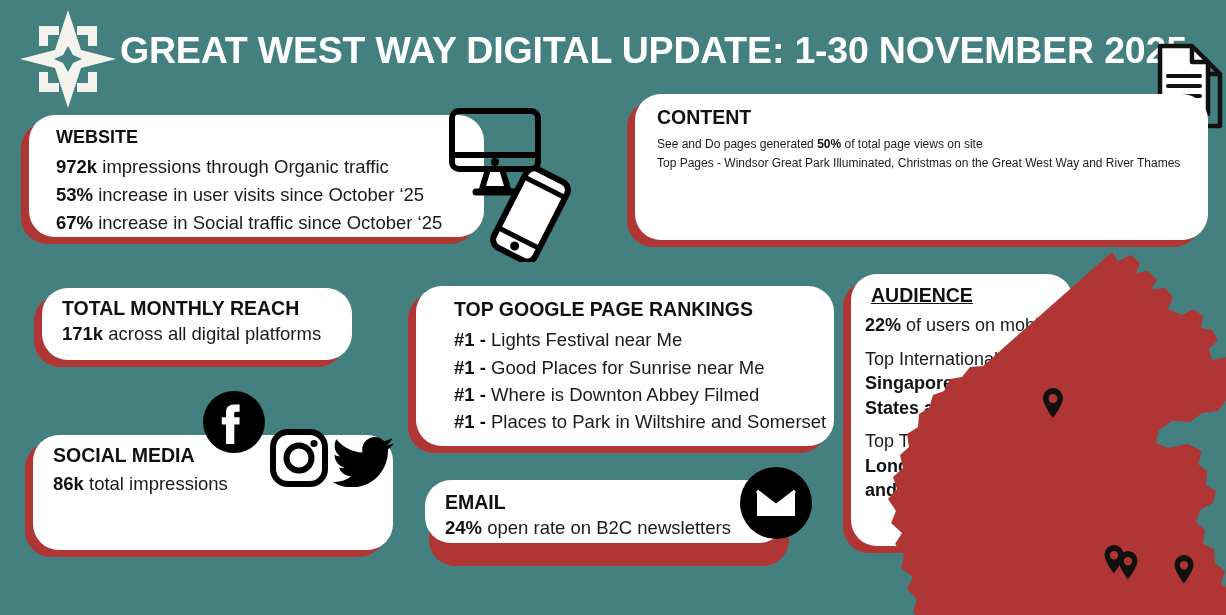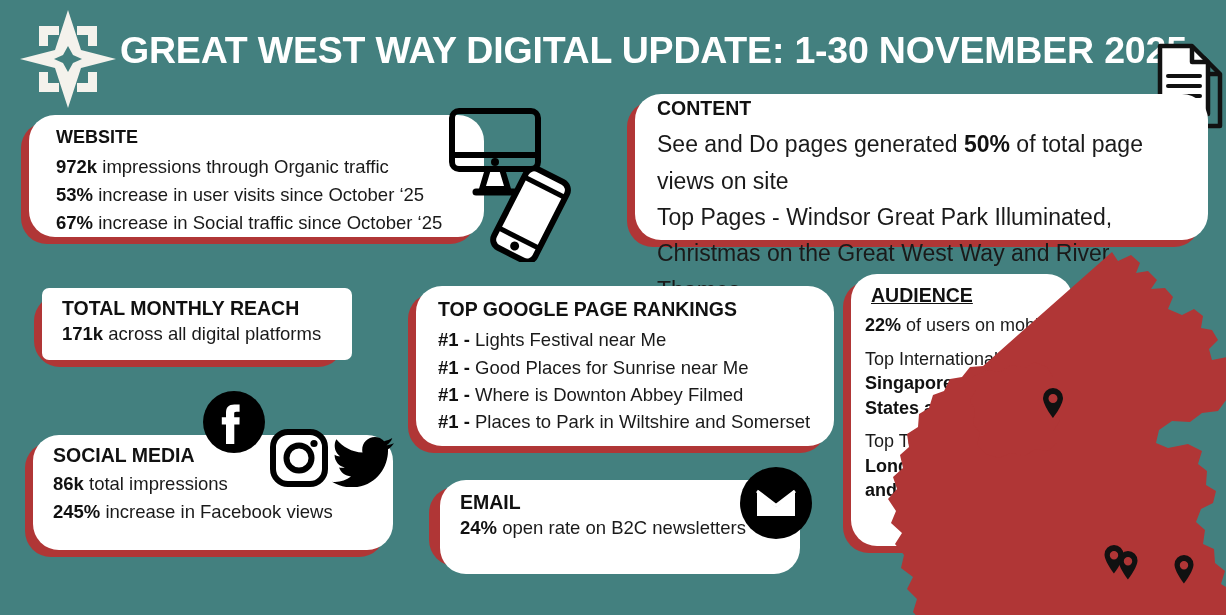--- a/index.html
+++ b/index.html
@@ -73,55 +73,55 @@
   
   #website-shadow { left: 21px; top: 122px; width: 455px; height: 122px; }
   #website-card   { left: 29px; top: 115px; width: 455px; height: 122px; }
   #website-body   { padding: 13px 0 0 27px; }
   #website-body .card-title { font-size: 18px; margin-bottom: 5px; }
   #website-body .card-line  { font-size: 18.5px; line-height: 1.52; }
 
   
   #content-shadow { left: 627px; top: 101px; width: 573px; height: 146px; }
   #content-card   { left: 635px; top: 94px; width: 573px; height: 146px; }
-  #content-body   { padding: 4px 18px 0 22px; }
+  #content-body   { padding: 13px 18px 0 22px; }
   #content-body .card-title { font-size: 19.5px; margin-bottom: 7px; }
-  #content-body .card-line  { font-size: 23px; line-height: 1.58; }
+  #content-body .card-line  { font-size: 12px; line-height: 1.58; }
 
   
   #reach-shadow { left: 34px; top: 295px; width: 310px; height: 72px; }
-  #reach-card   { left: 42px; top: 288px; width: 310px; height: 72px; border-radius: 7px; }
+  #reach-card   { left: 42px; top: 288px; width: 310px; height: 72px; }
   #reach-body   { padding: 10px 0 0 20px; }
   #reach-body .card-title { font-size: 19.5px; margin-bottom: 4px; }
   #reach-body .card-line  { font-size: 18.5px; }
 
   
   #rank-shadow { left: 408px; top: 293px; width: 418px; height: 160px; }
   #rank-card   { left: 416px; top: 286px; width: 418px; height: 160px; }
-  #rank-body   { padding: 13px 0 0 22px; }
+  #rank-body   { padding: 13px 0 0 38px; }
   #rank-body .card-title { font-size: 19.5px; margin-bottom: 6px; }
   #rank-body .card-line  { font-size: 18.5px; line-height: 1.47; white-space: nowrap; }
 
   
   #aud-shadow { left: 843px; top: 281px; width: 222px; height: 272px; }
   #aud-card   { left: 851px; top: 274px; width: 222px; height: 272px; }
   #aud-body   { padding: 11px 0 0 14px; }
   #aud-body .card-title { font-size: 19.5px; margin-bottom: 7px; padding-left: 6px; text-decoration: underline; }
   #aud-body .card-line  { font-size: 18px; line-height: 1.36; margin-bottom: 9px; }
 
   
   #social-shadow { left: 25px; top: 442px; width: 360px; height: 115px; }
   #social-card   { left: 33px; top: 435px; width: 360px; height: 115px; }
   #social-body   { padding: 10px 0 0 20px; }
   #social-body .card-title { font-size: 19.5px; margin-bottom: 4px; }
   #social-body .card-line  { font-size: 18.5px; line-height: 1.5; }
 
   
   #email-shadow { left: 429px; top: 487px; width: 360px; height: 79px; }
-  #email-card   { left: 440px; top: 480px; width: 360px; height: 94px; }
+  #email-card   { left: 425px; top: 480px; width: 360px; height: 63px; }
   #email-body   { padding: 12px 0 0 20px; }
   #email-body .card-title { font-size: 19.5px; margin-bottom: 4px; }
   #email-body .card-line  { font-size: 18.5px; }
 
   
   .icon-layer { position: absolute; z-index: 5; }
   #monitor-icon { left: 448px; top: 108px; width: 94px; height: 90px; }
   #phone-icon   { left: 484px; top: 167px; width: 95px; height: 95px; }
   #fb-icon      { left: 203px; top: 391px; width: 62px; height: 62px; }
   #ig-icon      { left: 270px; top: 429px; width: 58px; height: 58px; }
@@ -238,23 +238,20 @@
     </div>
   </div>
 
   <div class="card-shadow" id="social-shadow"></div>
   <div class="card" id="social-card">
     <div id="social-body">
       <div class="card-title">SOCIAL MEDIA</div>
       <div class="card-line">
         <b>86k</b><span> total impressions</span>
       </div>
-      <div class="card-line">
-        <b>245%</b><span> increase in Facebook views</span>
-      </div>
     </div>
   </div>
 
   <div class="card-shadow" id="email-shadow"></div>
   <div class="card" id="email-card">
     <div id="email-body">
       <div class="card-title">EMAIL</div>
       <div class="card-line">
         <b>24%</b><span> open rate on B2C newsletters</span>
       </div>

